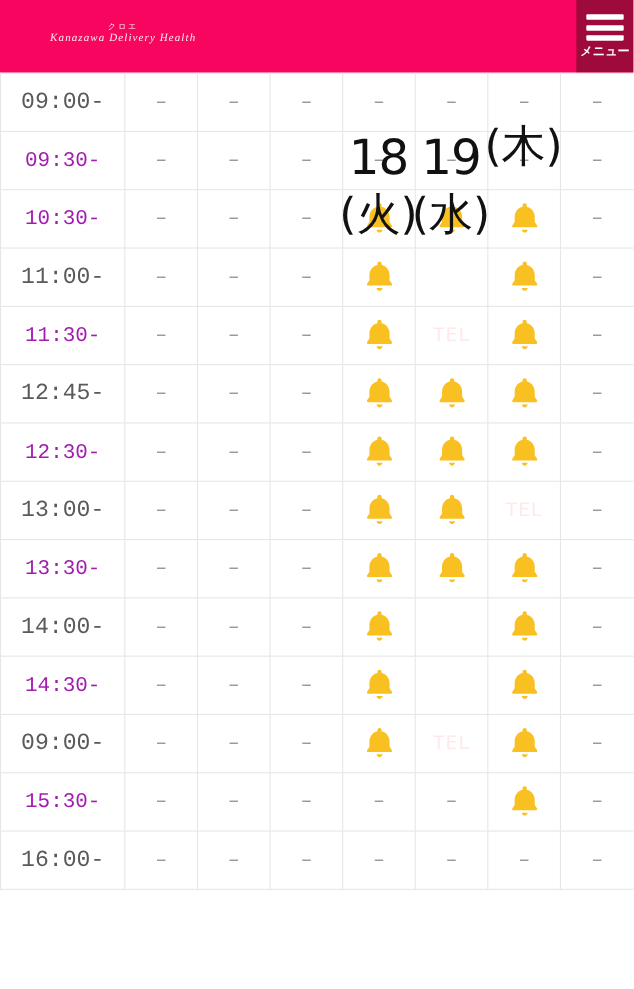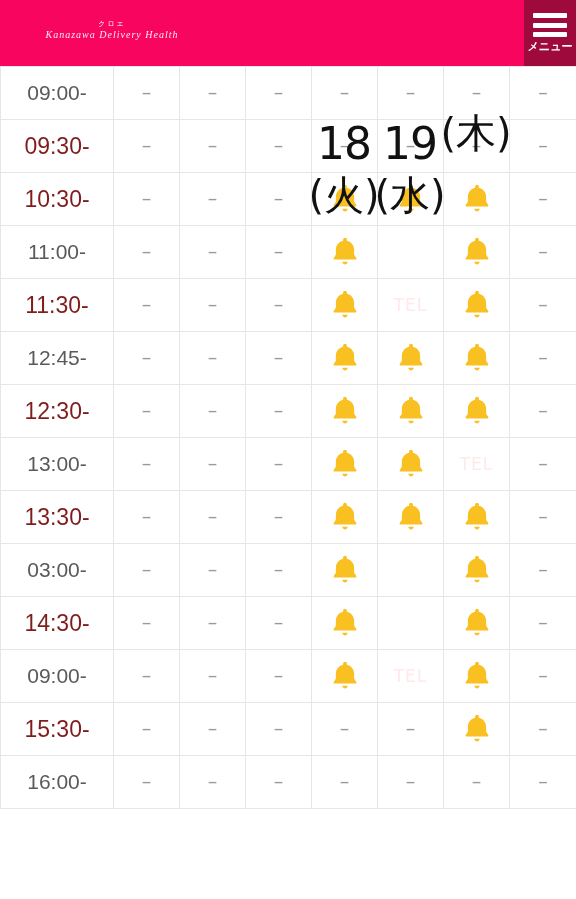--- a/index.html
+++ b/index.html
@@ -122,26 +122,26 @@
     background: #ffffff;
     box-sizing: border-box;
   }
   table.schedule tr.r-half td { height: 53px; }
 
   td.time-cell {
     color: #5a5a5a;
     font-size: 21px;
     letter-spacing: 0px;
     border-left: none;
-    font-family: Liberation Sans, sans-serif;
+    font-family: Liberation Mono, monospace;
     font-weight: 400;
   }
   tr.r-half td.time-cell {
-    font-size: 23px;
-    color: #7f1d1d;
+    font-size: 19px;
+    color: #a21caf;
   }
 
   .dash {
     display: inline-block;
     color: #9a9a9a;
     font-size: 19px;
     line-height: 19px;
     font-family: "DejaVu Sans", sans-serif;
   }
 
@@ -436,21 +436,21 @@
 </td>
           <td>
   <svg class="bell" viewBox="0 0 32 32" xmlns="http://www.w3.org/2000/svg" aria-hidden="true">
     <path d="M16 2.6c-1.0 0-1.8 0.8-1.8 1.8v1.1C10.3 6.3 7.4 9.8 7.4 14v4.6l-2.0 3.0c-0.45 0.67 0.03 1.57 0.84 1.57h19.52c0.81 0 1.29-0.9 0.84-1.57l-2.0-3.0V14c0-4.2-2.9-7.7-6.8-8.5V4.4c0-1.0-0.8-1.8-1.8-1.8z" fill="#f9c022"></path>
     <path d="M13.4 25.2c0.3 1.5 1.5 2.5 2.6 2.5s2.3-1.0 2.6-2.5z" fill="#f9c022"></path>
   </svg>
 </td>
           <td><span class="dash">–</span></td>
         </tr>
         <tr>
-          <td class="time-cell">03:00-</td>
+          <td class="time-cell">14:00-</td>
           <td><span class="dash">–</span></td>
           <td><span class="dash">–</span></td>
           <td><span class="dash">–</span></td>
           <td>
   <svg class="bell" viewBox="0 0 32 32" xmlns="http://www.w3.org/2000/svg" aria-hidden="true">
     <path d="M16 2.6c-1.0 0-1.8 0.8-1.8 1.8v1.1C10.3 6.3 7.4 9.8 7.4 14v4.6l-2.0 3.0c-0.45 0.67 0.03 1.57 0.84 1.57h19.52c0.81 0 1.29-0.9 0.84-1.57l-2.0-3.0V14c0-4.2-2.9-7.7-6.8-8.5V4.4c0-1.0-0.8-1.8-1.8-1.8z" fill="#f9c022"></path>
     <path d="M13.4 25.2c0.3 1.5 1.5 2.5 2.6 2.5s2.3-1.0 2.6-2.5z" fill="#f9c022"></path>
   </svg>
 </td>
           <td class="cell-senkou">

